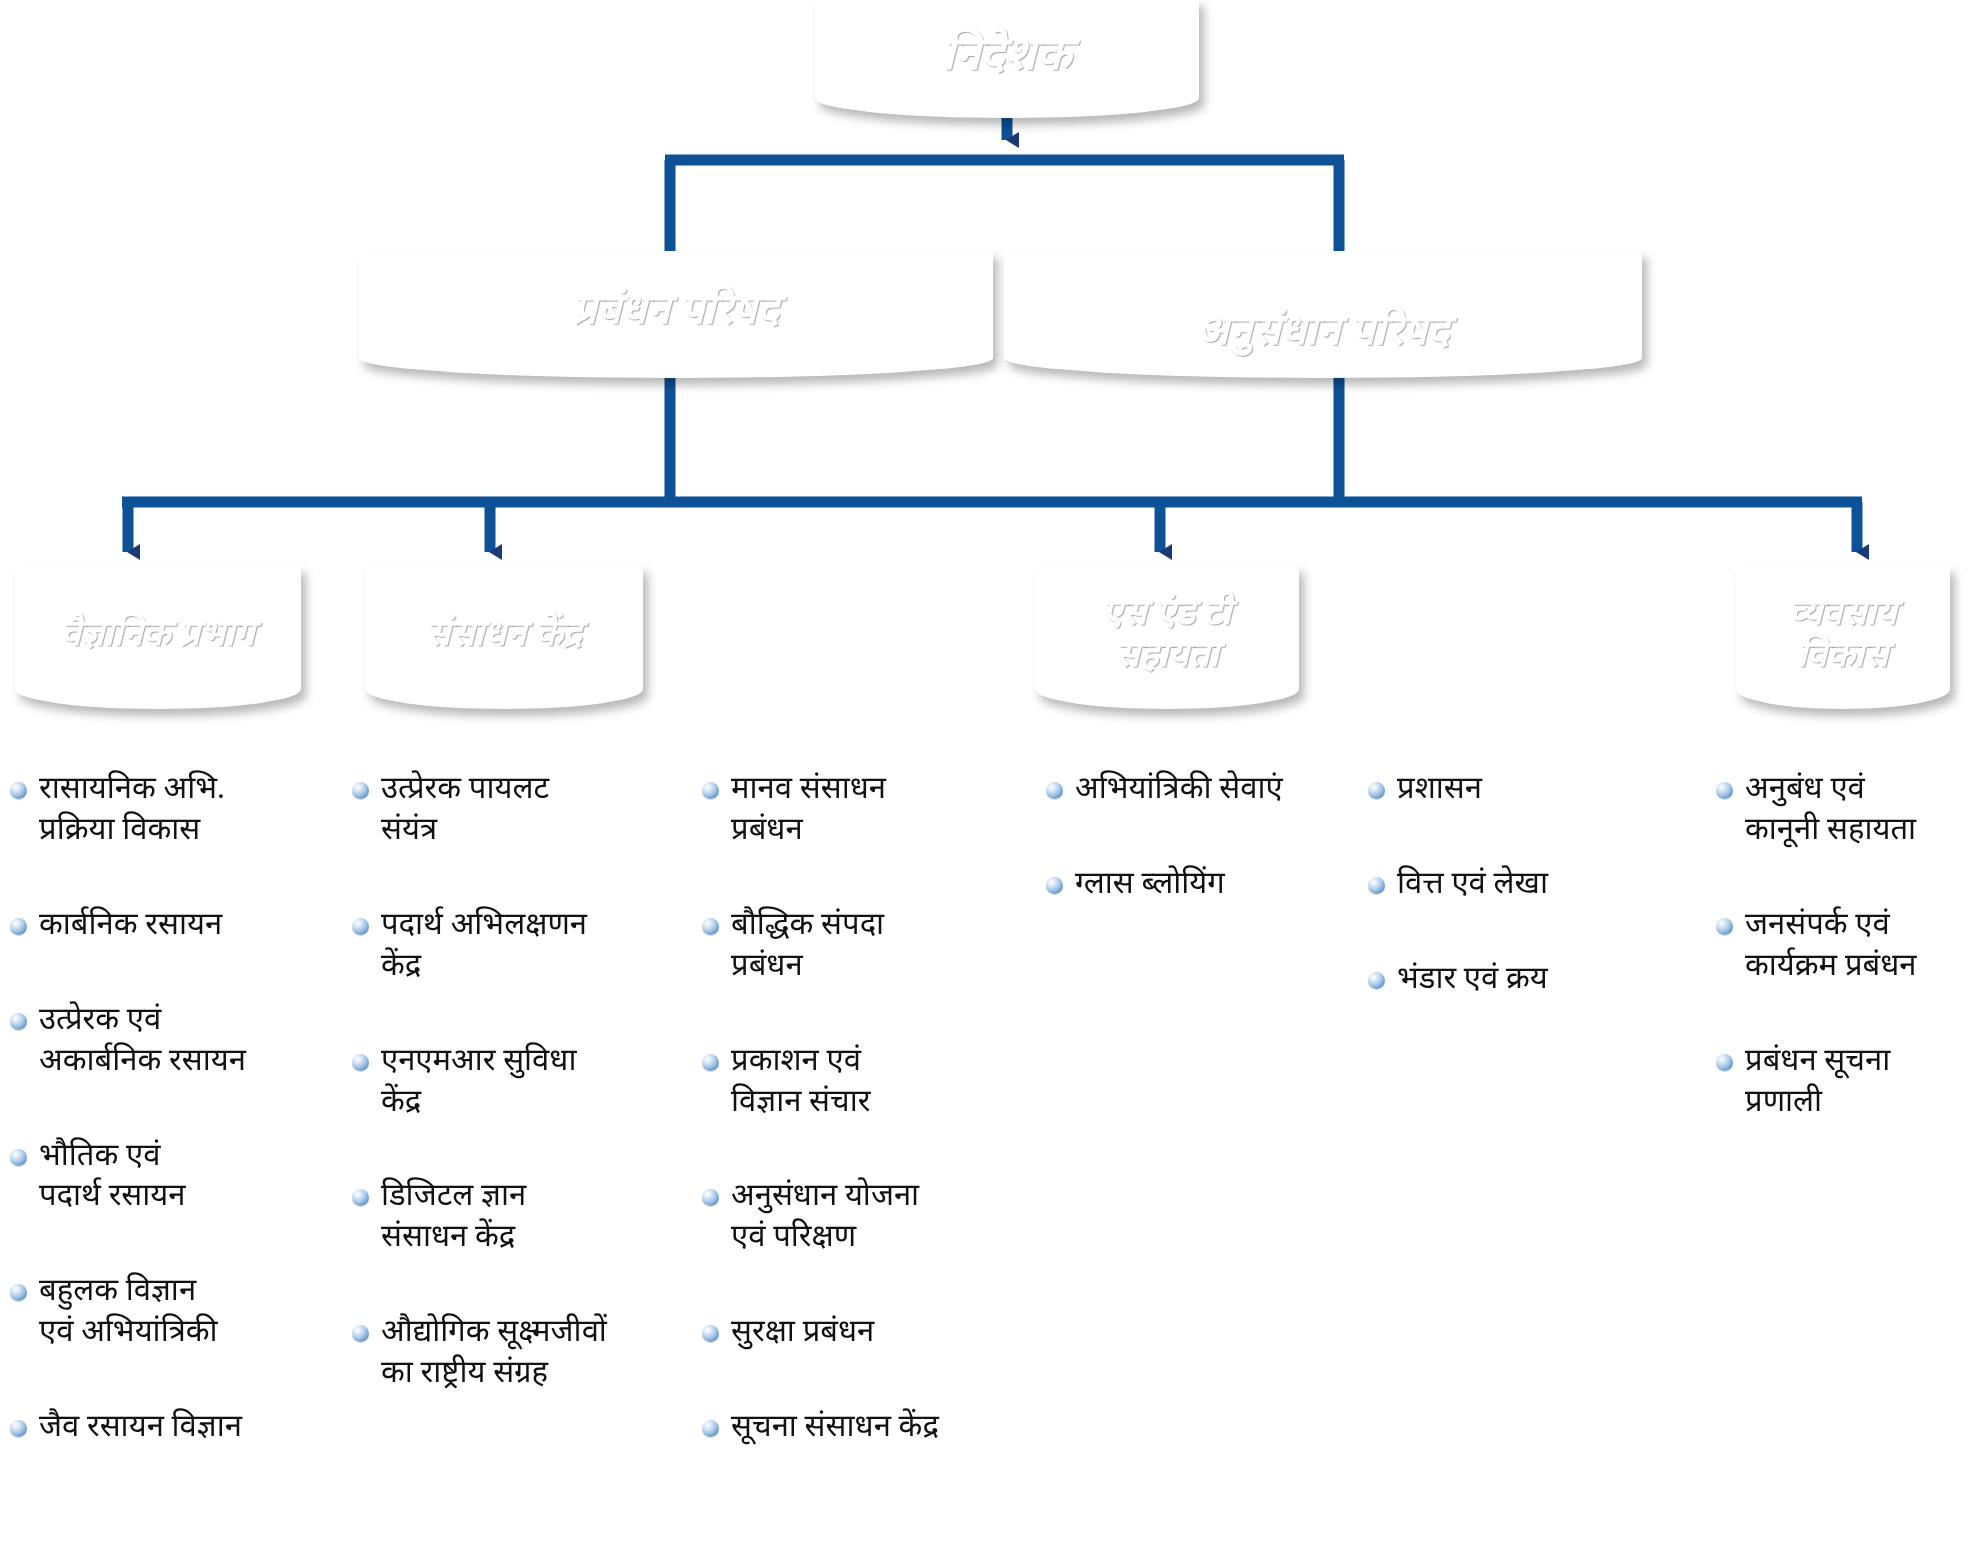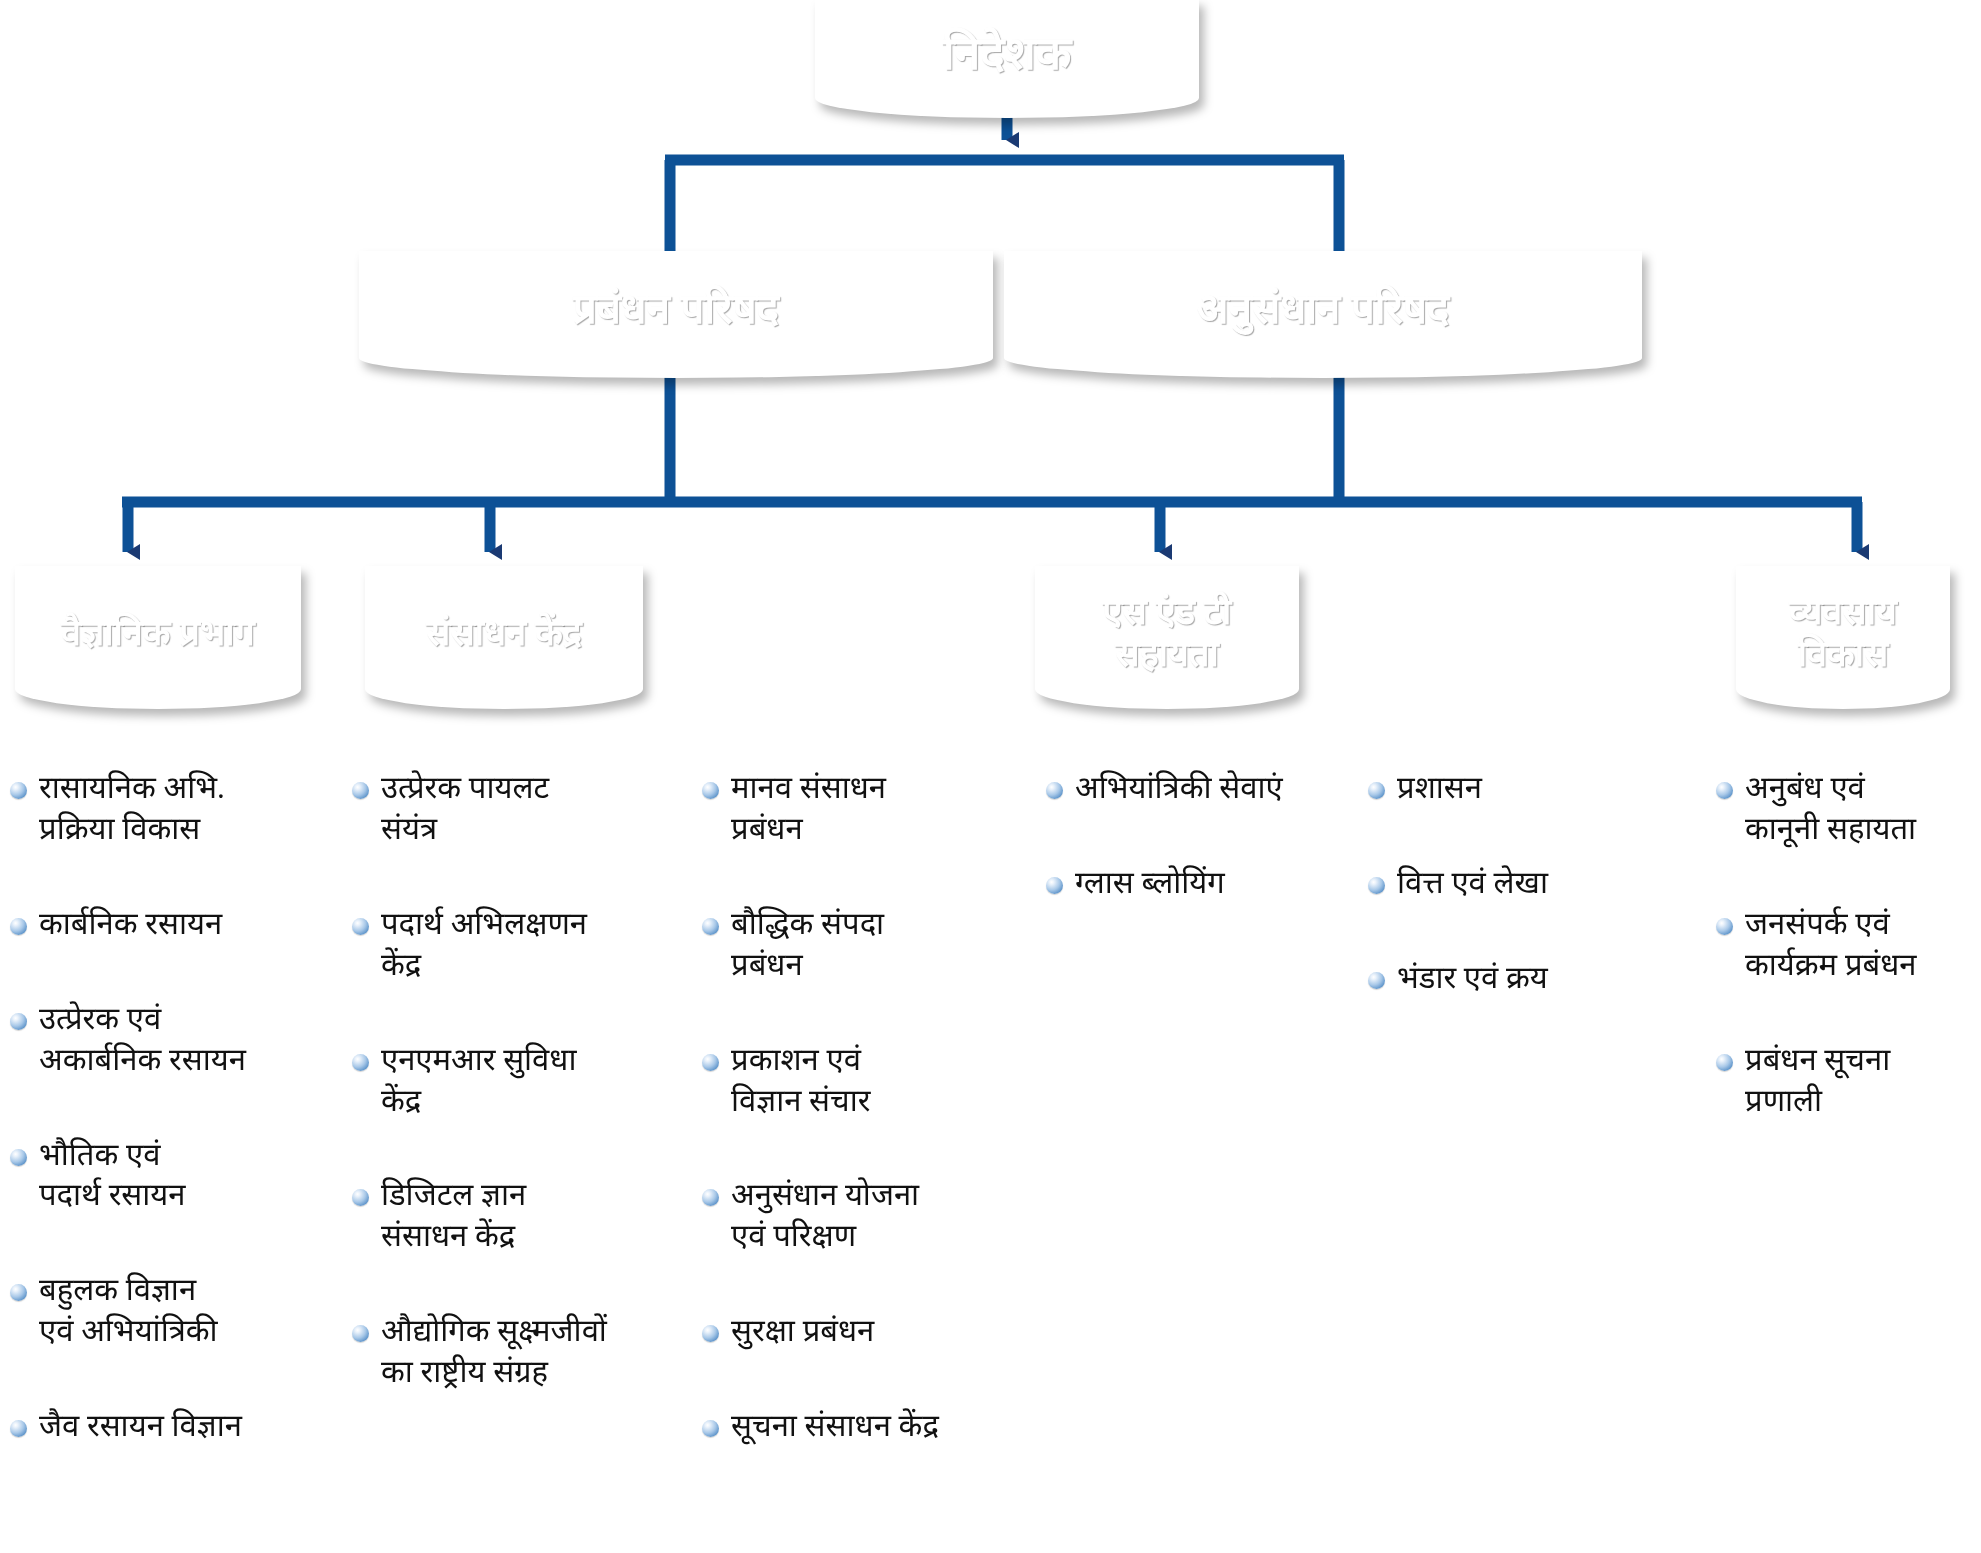--- a/index.html
+++ b/index.html
@@ -54,36 +54,38 @@
     top: -7px; bottom: -16px;
     background: #ffffff;
     border-radius: 0 0 50% 50% / 0 0 20px 20px;
     z-index: -1;
   }
   .node-label {
     position: relative;
     z-index: 2;
     display: block;
     white-space: pre-line;
+    font-style: italic;
   }
 
   #node-director {
     left: 822px; top: 6px;
     width: 370px; height: 96px;
     font-size: 46px;
   }
   #node-mgmt-council {
     left: 366px; top: 258px;
     width: 620px; height: 104px;
     font-size: 42px;
   }
   #node-research-council {
     left: 1011px; top: 258px;
     width: 624px; height: 104px;
     font-size: 42px;
+    align-items: flex-end;
   }
   #node-scientific-divisions {
     left: 22px; top: 573px;
     width: 272px; height: 120px;
     font-size: 36px;
   }
   #node-resource-centres {
     left: 372px; top: 573px;
     width: 264px; height: 120px;
     font-size: 36px;

